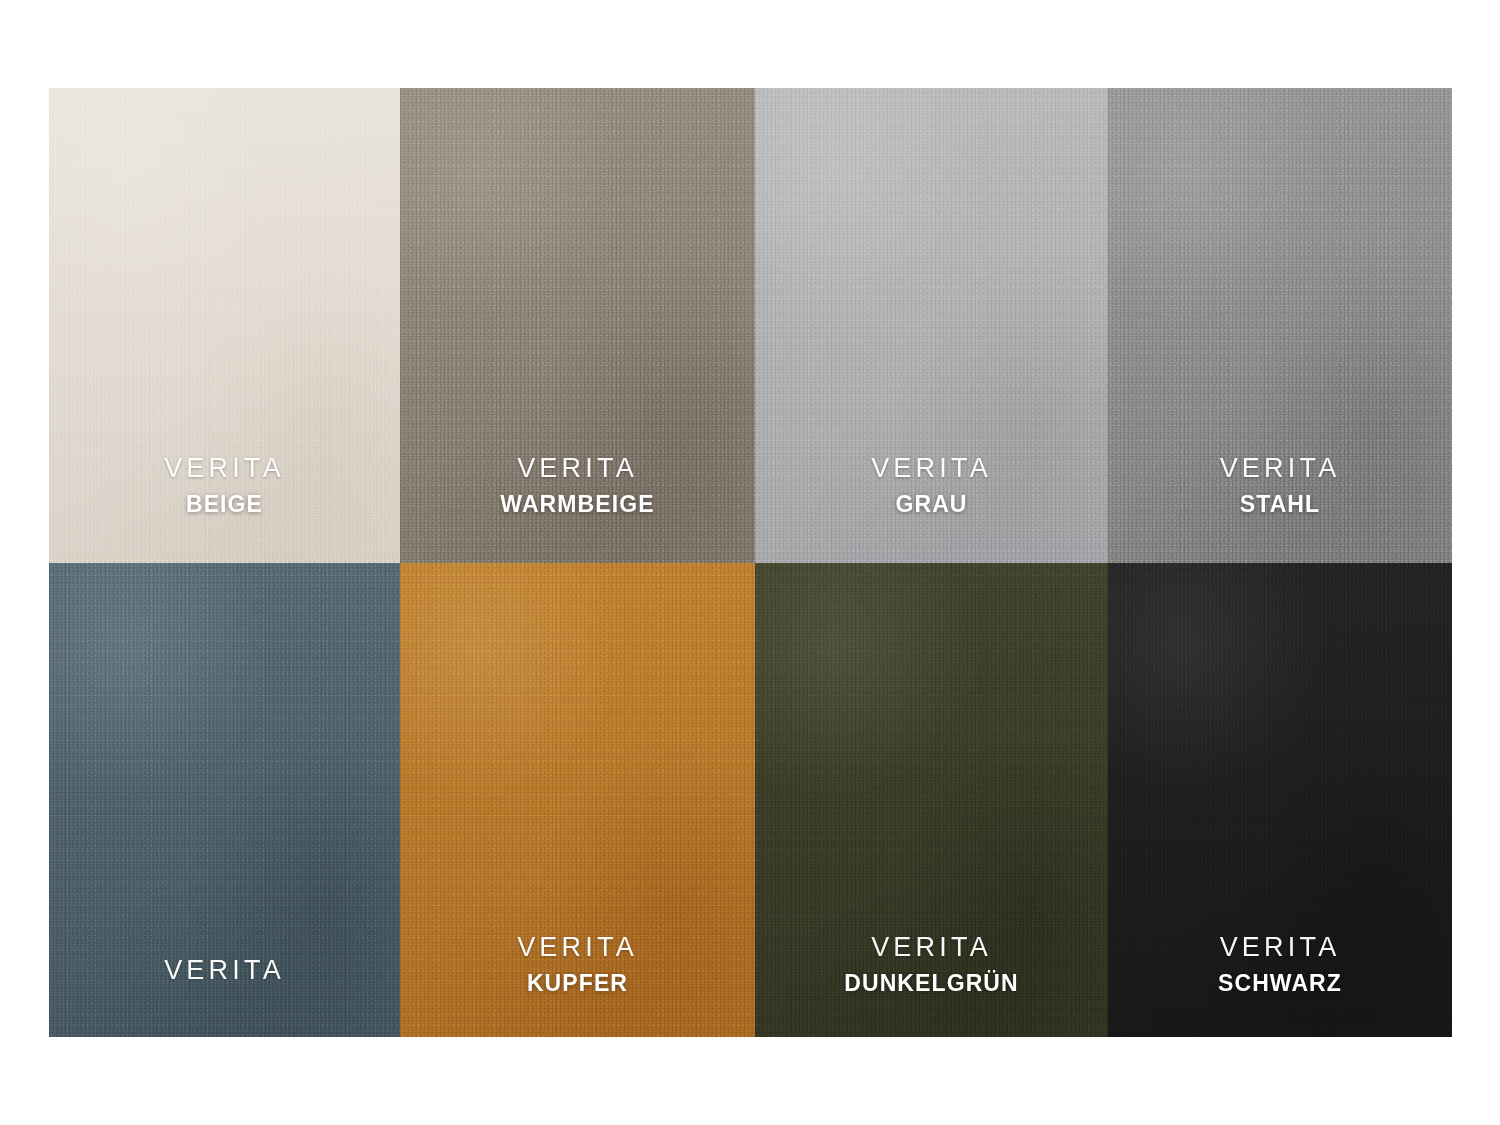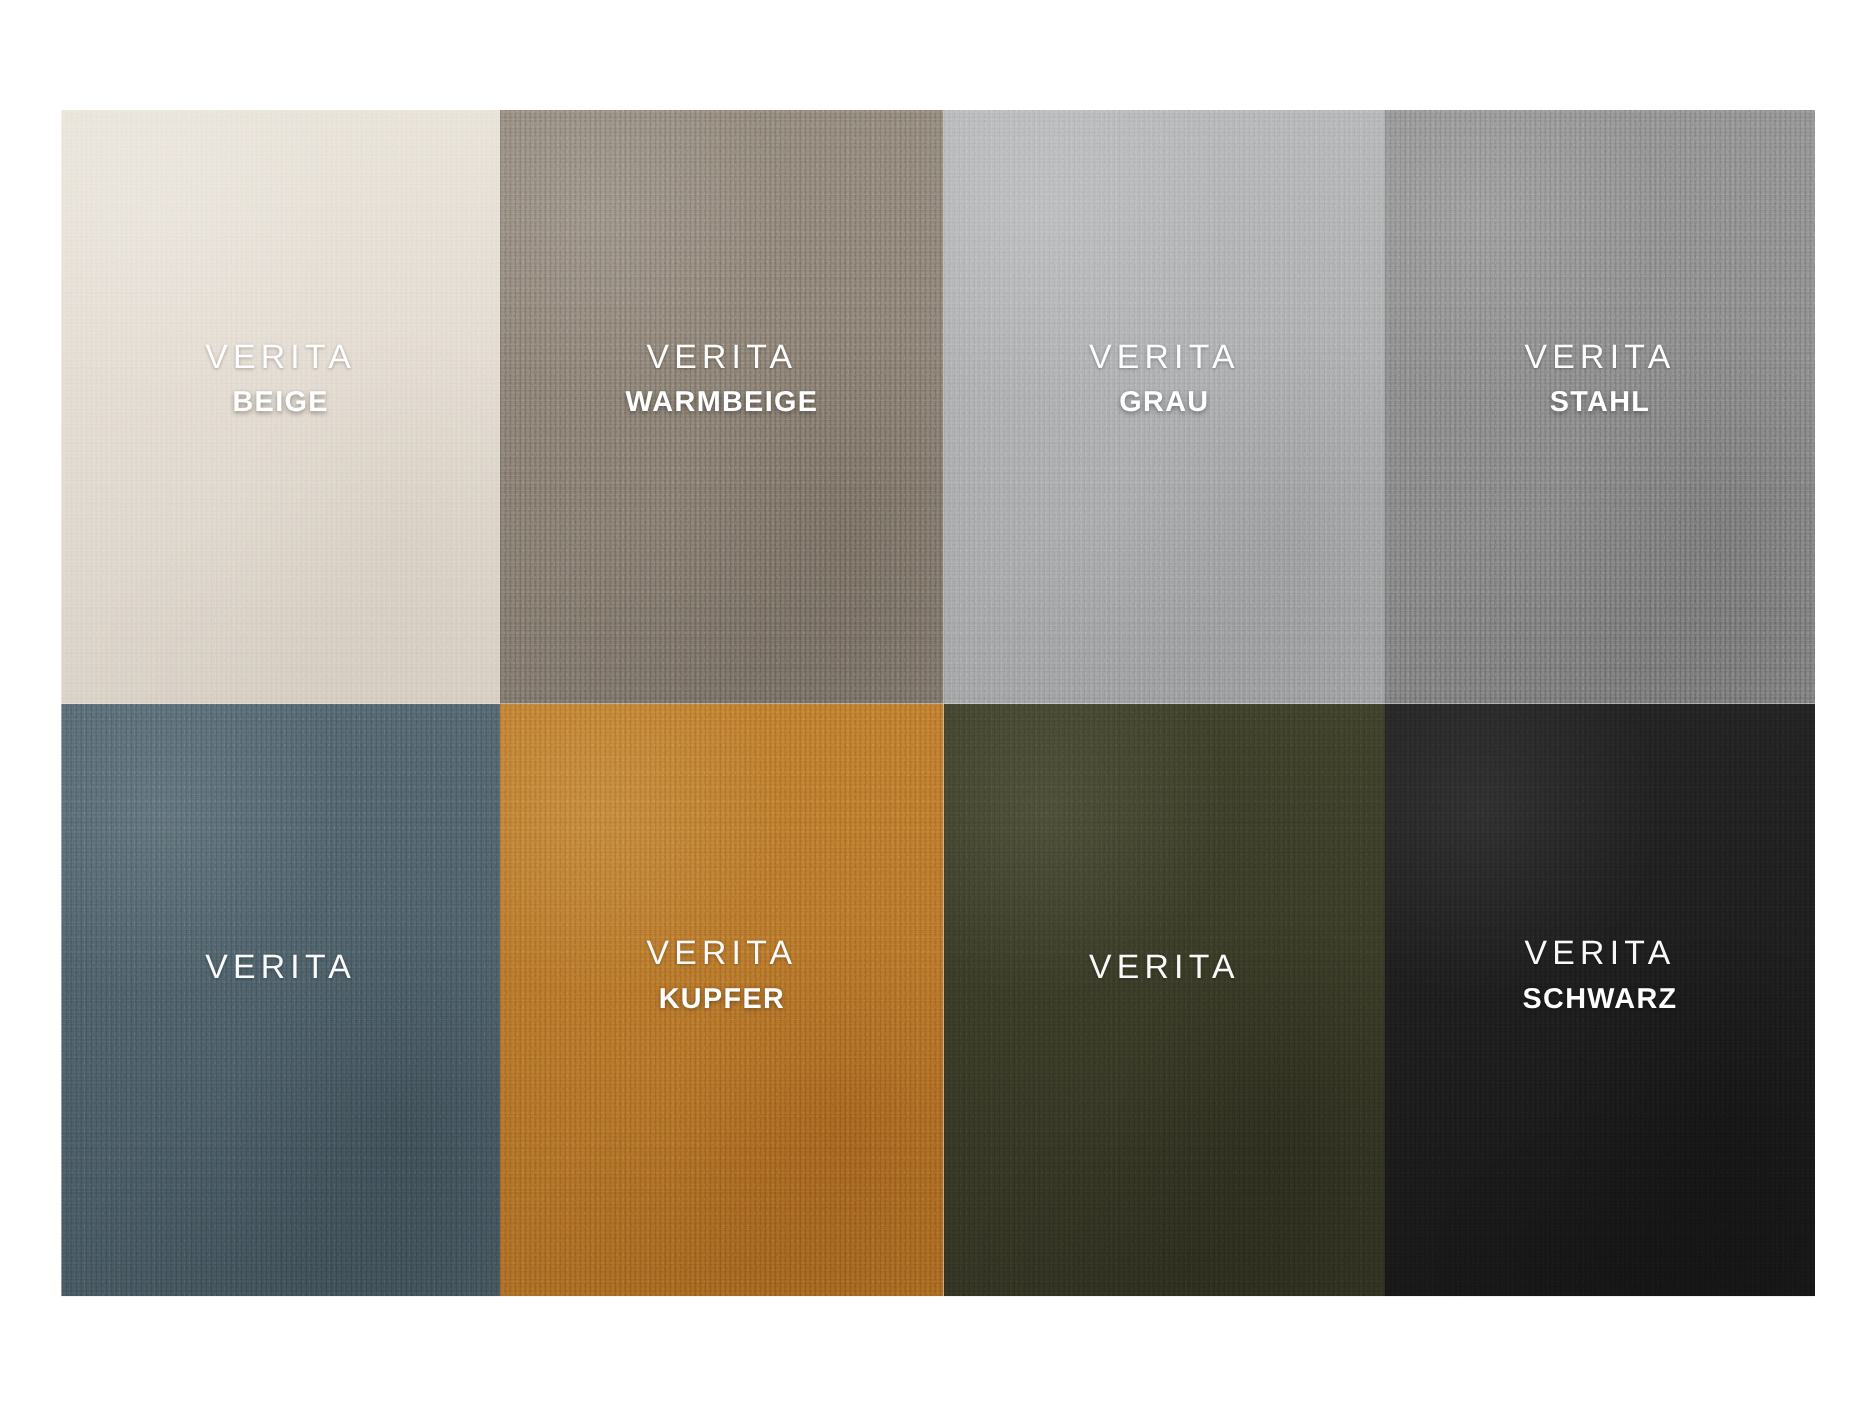--- a/index.html
+++ b/index.html
@@ -25,21 +25,21 @@
     grid-template-columns: 351px 355px 353px 344px;
     grid-template-rows: 475px 474px;
     overflow: hidden;
   }
 
   .swatch {
     position: relative;
     overflow: hidden;
     display: flex;
     flex-direction: column;
-    justify-content: center;
+    justify-content: flex-end;
     align-items: center;
   }
 
   
   .swatch .base {
     position: absolute;
     inset: 0;
     z-index: 0;
   }
 
@@ -210,20 +210,21 @@
       </div>
     </div>
     <div class="swatch row-bottom">
       <div class="base" style="background: linear-gradient(175deg, rgb(65, 66, 44) 0%, rgb(58, 59, 39) 48%, rgb(50, 51, 34) 100%);"></div>
       <div class="warp"></div>
       <div class="weft"></div>
       <div class="slub"></div>
       <div class="cloud"></div>
       <div class="caption">
         <span class="brand">VERITA</span>
+        <span class="tone">DUNKELGRÜN</span>
       </div>
     </div>
     <div class="swatch row-bottom">
       <div class="base" style="background: linear-gradient(175deg, rgb(35, 35, 35) 0%, rgb(29, 29, 29) 48%, rgb(23, 23, 23) 100%);"></div>
       <div class="warp"></div>
       <div class="weft"></div>
       <div class="slub"></div>
       <div class="cloud"></div>
       <div class="caption">
         <span class="brand">VERITA</span>

